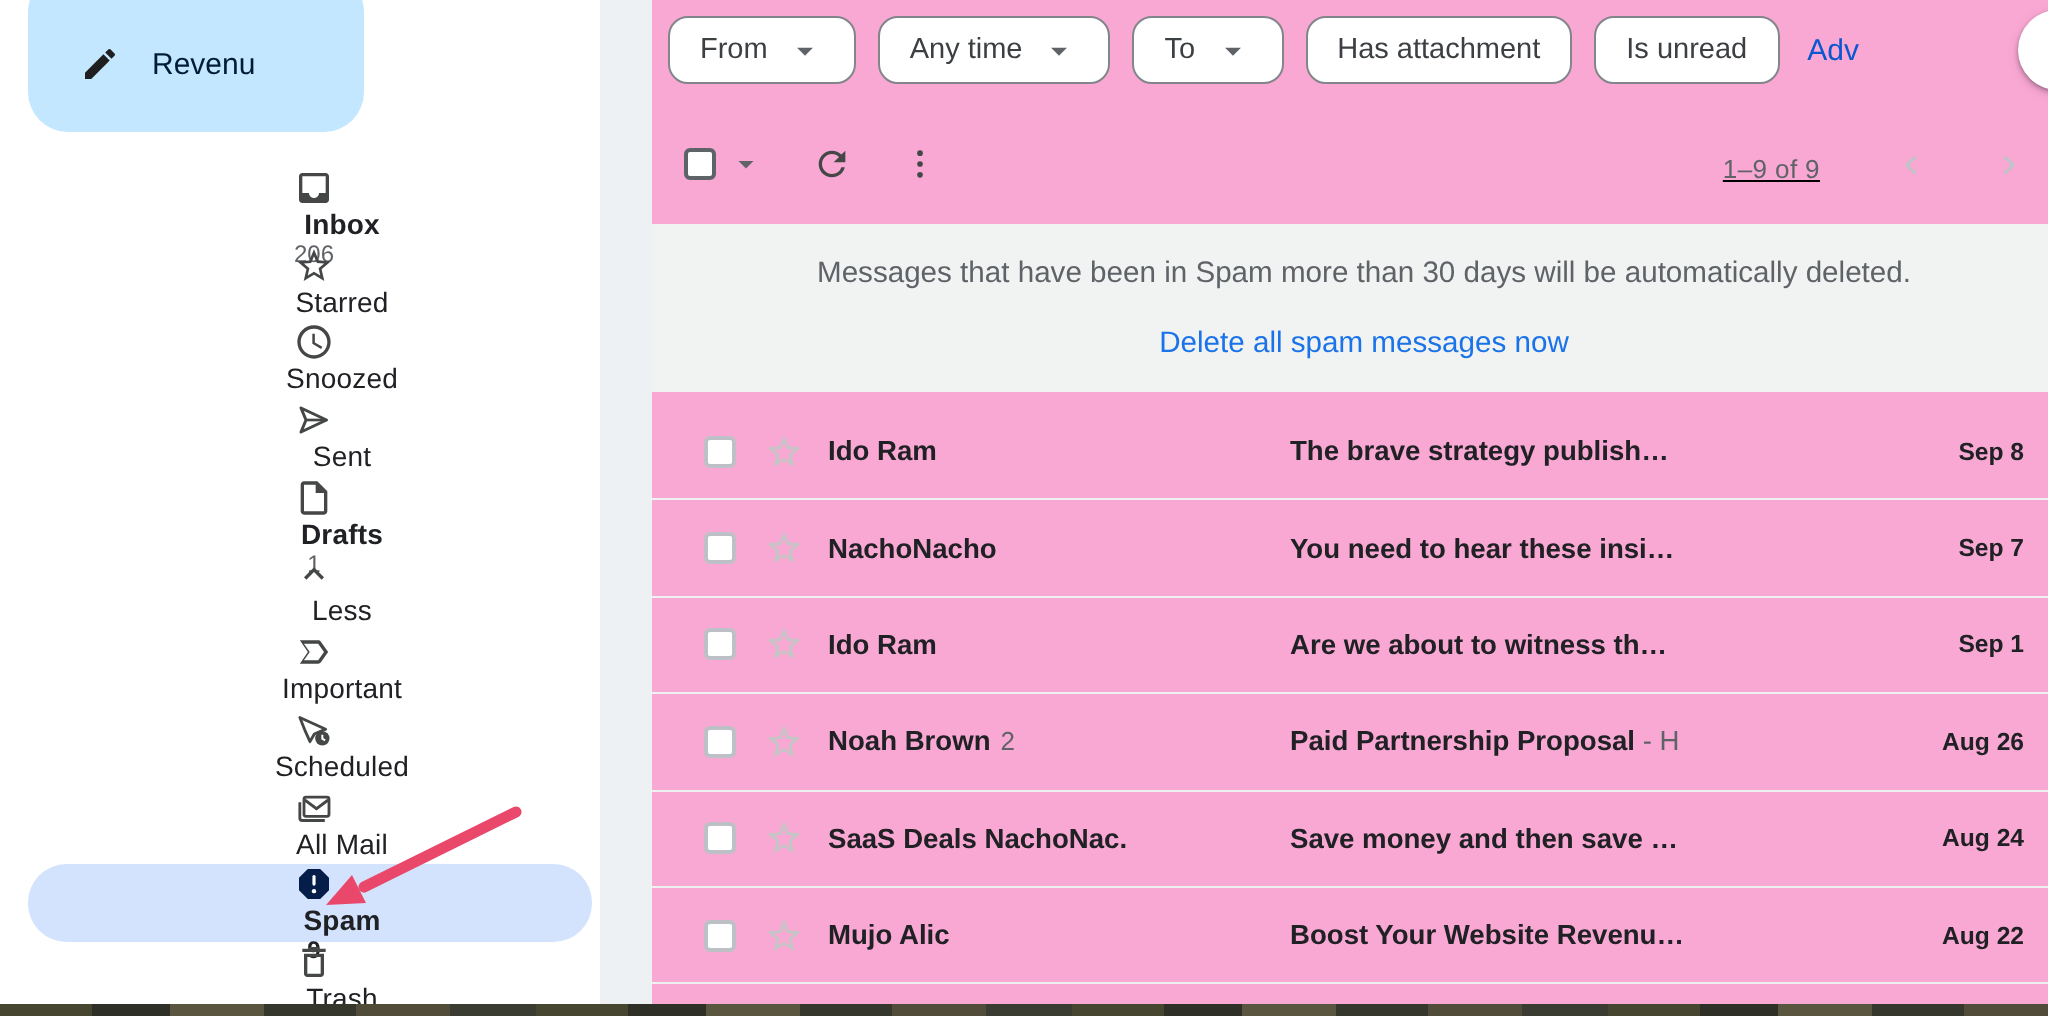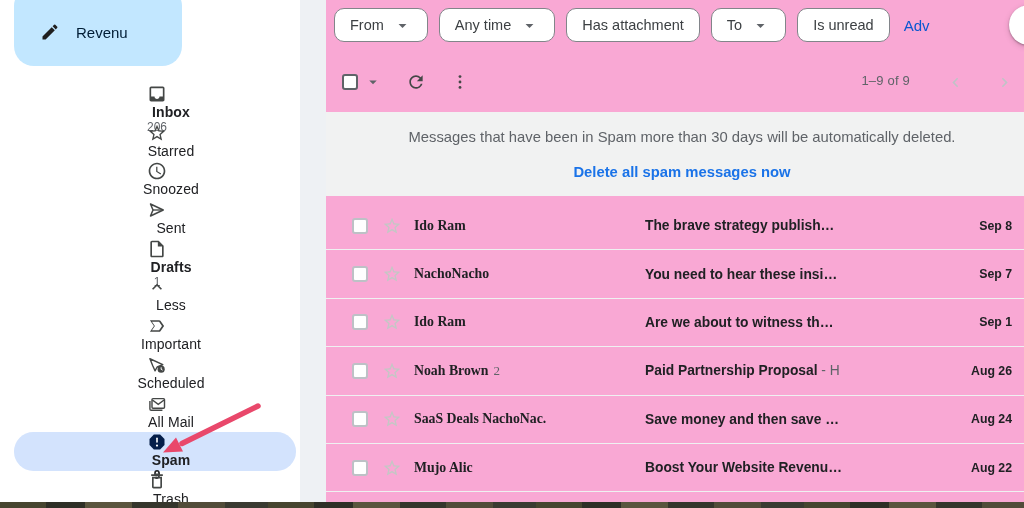--- a/index.html
+++ b/index.html
@@ -43,37 +43,37 @@
     box-shadow:0 1px 2px rgba(0,0,0,.3), 0 2px 6px rgba(0,0,0,.15); display:flex; align-items:center; justify-content:center; cursor:pointer; z-index:5; }
   .scroll-btn svg { width:22px; height:22px; }
 
   
   .toolbar { height:44px; margin-top:18px; display:flex; align-items:center; padding:0 24px 0 16px; }
   .cbox { width:16px; height:16px; border:2px solid #5f6368; border-radius:3px; background:#fff; cursor:pointer; }
   .tb-caret { margin-left:6px; cursor:pointer; display:flex; }
   .tb-caret svg { width:18px; height:18px; }
   .tb-icon { margin-left:24px; cursor:pointer; display:flex; }
   .tb-icon svg { width:20px; height:20px; }
-  .tb-right { margin-left:auto; display:flex; align-items:flex-start; }
+  .tb-right { margin-left:auto; display:flex; align-items:flex-end;text-decoration:underline; }
   .page-count { font-size:13px; color:#5f6368; letter-spacing:.2px; }
   .pg-chev { margin-left:36px; display:flex; cursor:default; }
   .pg-chev svg { width:19px; height:19px; }
 
   
   .banner { margin-top:8px; height:84px; background:#f1f2f2; display:flex; flex-direction:column; align-items:center; justify-content:center; gap:7px; }
   .banner-msg { font-size:14.8px; color:#5f6368; }
-  .banner-link { font-size:14.8px; font-weight:700; color:#1a73e8; cursor:pointer;margin-top:12px; }
+  .banner-link { font-size:14.8px; font-weight:400; color:#1a73e8; cursor:pointer;margin-top:12px; }
 
   
   .rows { margin-top:6px; }
   .row { height:48.4px; display:flex; align-items:center; padding:0 26px; border-bottom:1px solid #eff1f1; cursor:pointer; }
   .row-cb { width:16px; height:16px; border:2px solid #bdc1c6; border-radius:3px; background:#fff; flex:0 0 16px; cursor:pointer; }
   .row-star { margin-left:14px; color:#c4c7c5; display:flex; cursor:pointer; }
   .row-star svg { width:20px; height:20px; }
-  .sender { margin-left:12px; width:231px; font-size:13.8px; font-weight:700; color:#202124; white-space:nowrap; overflow:hidden; display:flex; align-items:flex-end;font-family:Liberation Serif, serif; }
+  .sender { margin-left:12px; width:231px; font-size:13.8px; font-weight:700; color:#202124; white-space:nowrap; overflow:hidden; display:flex; align-items:flex-end; }
   .tcount { font-weight:400; color:#5f6368; font-size:13px; margin-left:5px; }
   .subject { flex:1; font-size:13.8px; font-weight:700; color:#202124; white-space:nowrap; overflow:hidden; }
   .snippet { font-weight:400; color:#5f6368; }
   .rdate { width:58px; text-align:right; font-size:12.3px; font-weight:700; color:#202124; white-space:nowrap; }
 </style>
 </head>
 <body>
 
 <div class="sidebar">
   <div class="compose">
@@ -221,31 +221,31 @@
   <div class="chip">
     <span class="chip-label">Any time</span>
   <span style="display: flex;">
           <svg viewBox="0 0 24 24" fill="#5f6368">
             <path d="M7 10l5 5 5-5z"></path>
           </svg>
         </span>
       </div>
 
   <div class="chip">
-    <span class="chip-label">Has attachment</span>
-  </div>
-
-  <div class="chip">
     <span class="chip-label">To</span>
   <span style="display: flex;">
           <svg viewBox="0 0 24 24" fill="#5f6368">
             <path d="M7 10l5 5 5-5z"></path>
           </svg>
         </span>
       </div>
+
+  <div class="chip">
+    <span class="chip-label">Has attachment</span>
+  </div>
 
   <div class="chip">
     <span class="chip-label">Is unread</span>
   </div>
 <span class="adv-link" id="adv-slot">Adv</span>
     <div class="scroll-btn">
       <span style="display:flex">
           <svg viewBox="0 0 24 24" fill="#3c4043">
             <path d="M10 6L8.59 7.41 13.17 12l-4.58 4.59L10 18l6-6z"></path>
           </svg>

